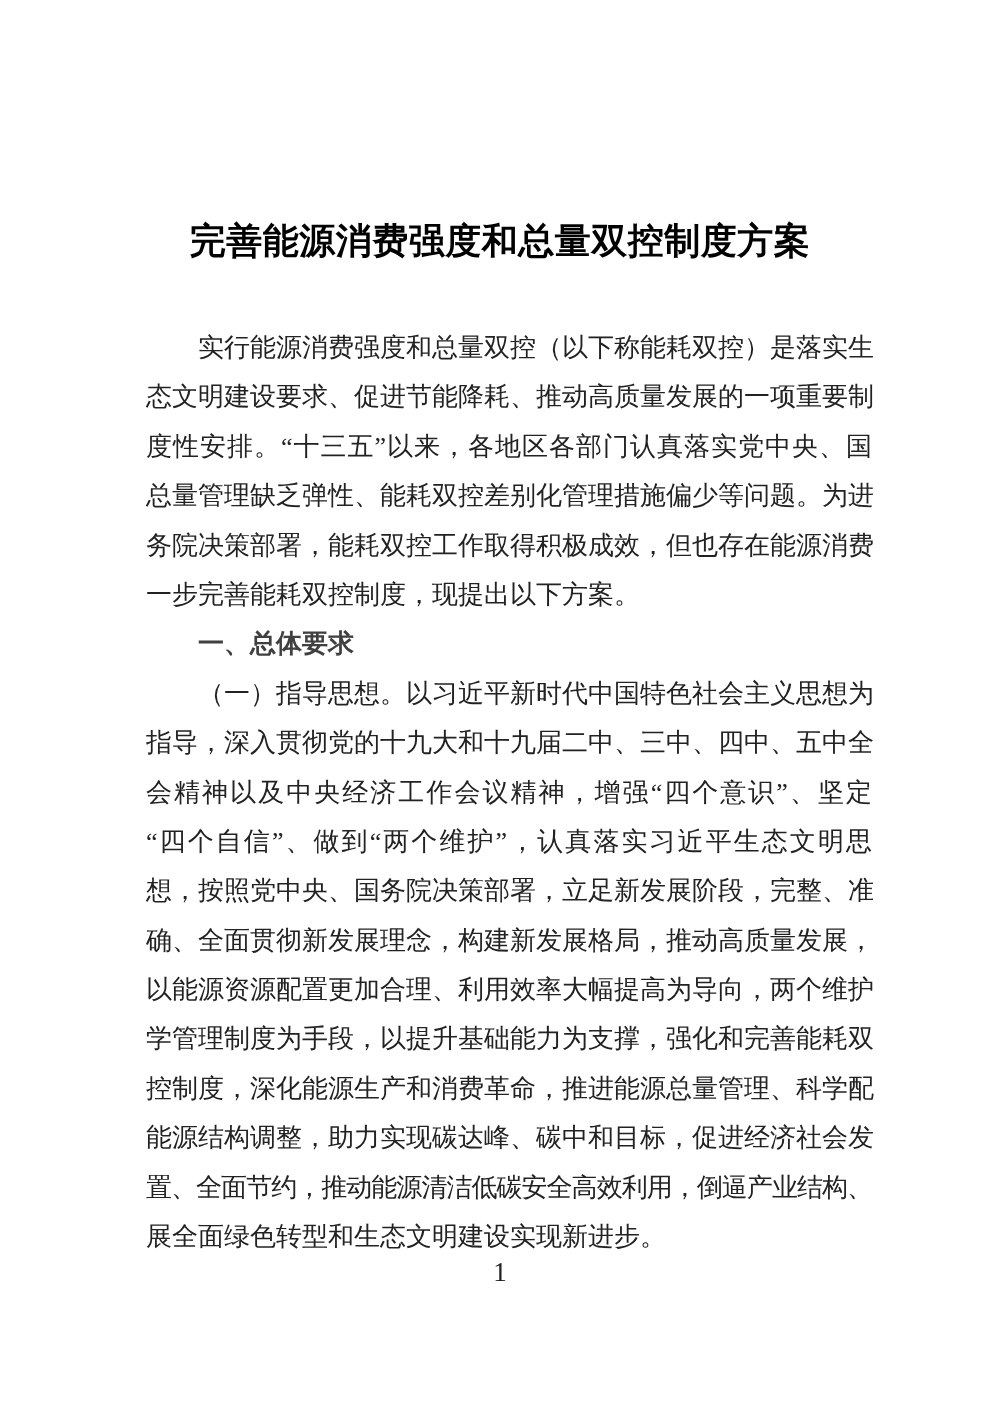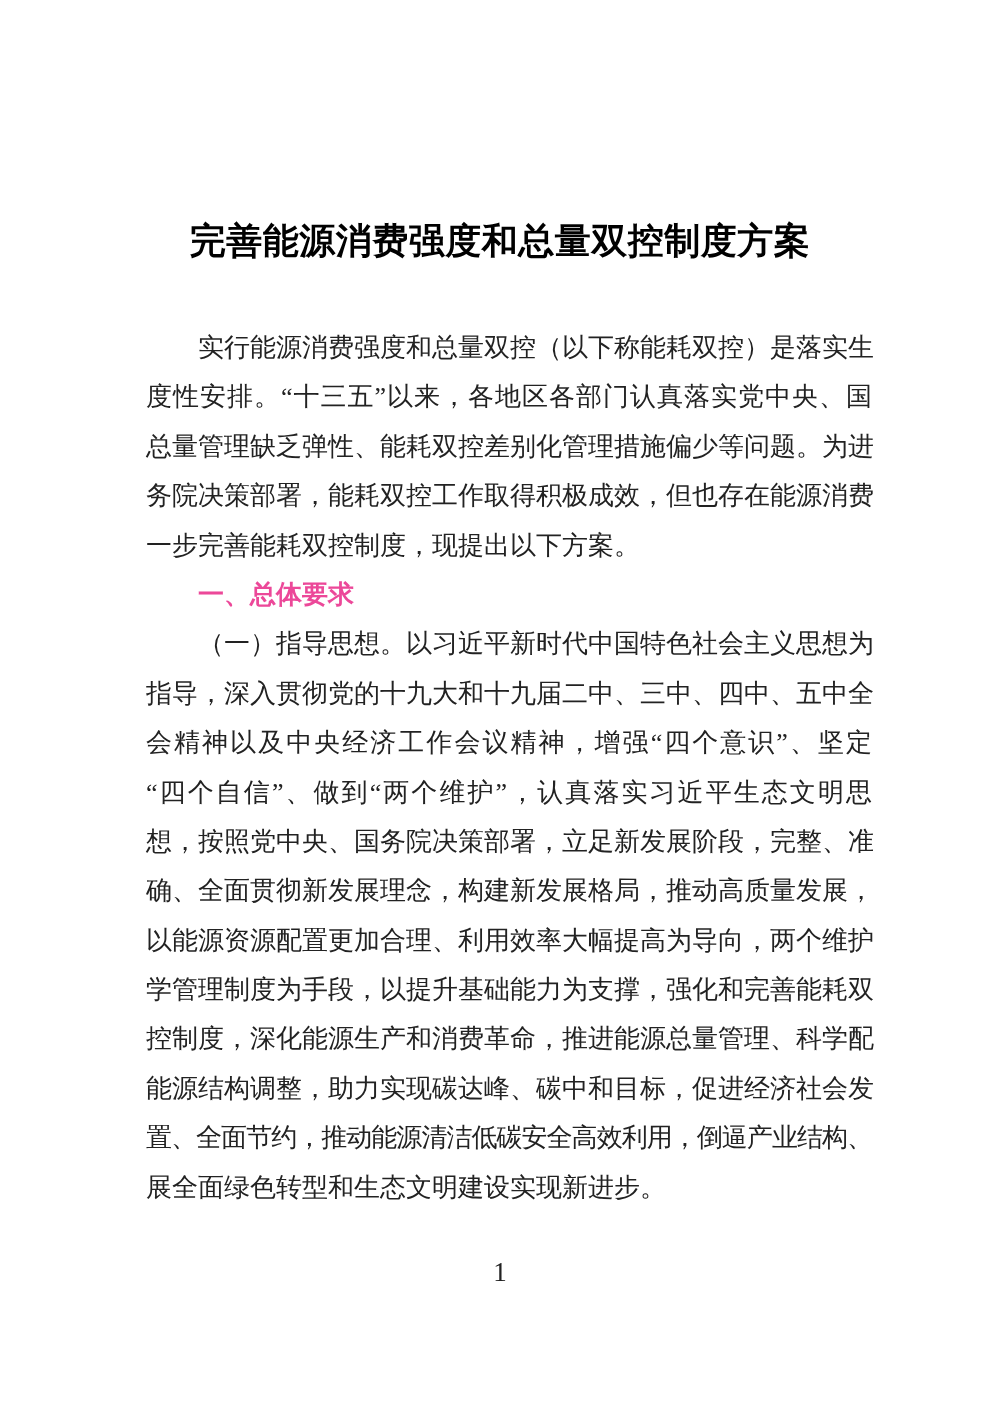--- a/index.html
+++ b/index.html
@@ -39,21 +39,21 @@
     white-space: nowrap;
     color: #222222;
     text-align: justify;
   }
   .ln.fill { text-align-last: justify; }
   .ln.indent { padding-left: 52px; }
   .ln.tight { letter-spacing: -1px; }
   .ln.heading {
     font-family: "Liberation Sans", "DejaVu Sans", sans-serif;
     font-weight: bold;
-    color: #ec4899;
+    color: #404040;
   }
   .page-number {
     position: absolute;
     left: 0;
     top: 1252px;
     width: 1000px;
     text-align: center;
     font-size: 27px;
     line-height: 40px;
     color: #222222;
@@ -61,20 +61,21 @@
 </style>
 </head>
 <body>
 
 <div class="page">
 
   <div class="doc-title">完善能源消费强度和总量双控制度方案</div>
 
   <div class="body-text">
     <div class="ln indent fill">实行能源消费强度和总量双控（以下称能耗双控）是落实生</div>
+    <div class="ln fill">态文明建设要求、促进节能降耗、推动高质量发展的一项重要制</div>
     <div class="ln fill">度性安排。“十三五”以来，各地区各部门认真落实党中央、国</div>
     <div class="ln fill">总量管理缺乏弹性、能耗双控差别化管理措施偏少等问题。为进</div>
     <div class="ln fill">务院决策部署，能耗双控工作取得积极成效，但也存在能源消费</div>
     <div class="ln">一步完善能耗双控制度，现提出以下方案。</div>
     <div class="ln heading indent">一、总体要求</div>
     <div class="ln indent fill">（一）指导思想。以习近平新时代中国特色社会主义思想为</div>
     <div class="ln fill">指导，深入贯彻党的十九大和十九届二中、三中、四中、五中全</div>
     <div class="ln fill">会精神以及中央经济工作会议精神，增强“四个意识”、坚定</div>
     <div class="ln fill">“四个自信”、做到“两个维护”，认真落实习近平生态文明思</div>
     <div class="ln fill">想，按照党中央、国务院决策部署，立足新发展阶段，完整、准</div>

